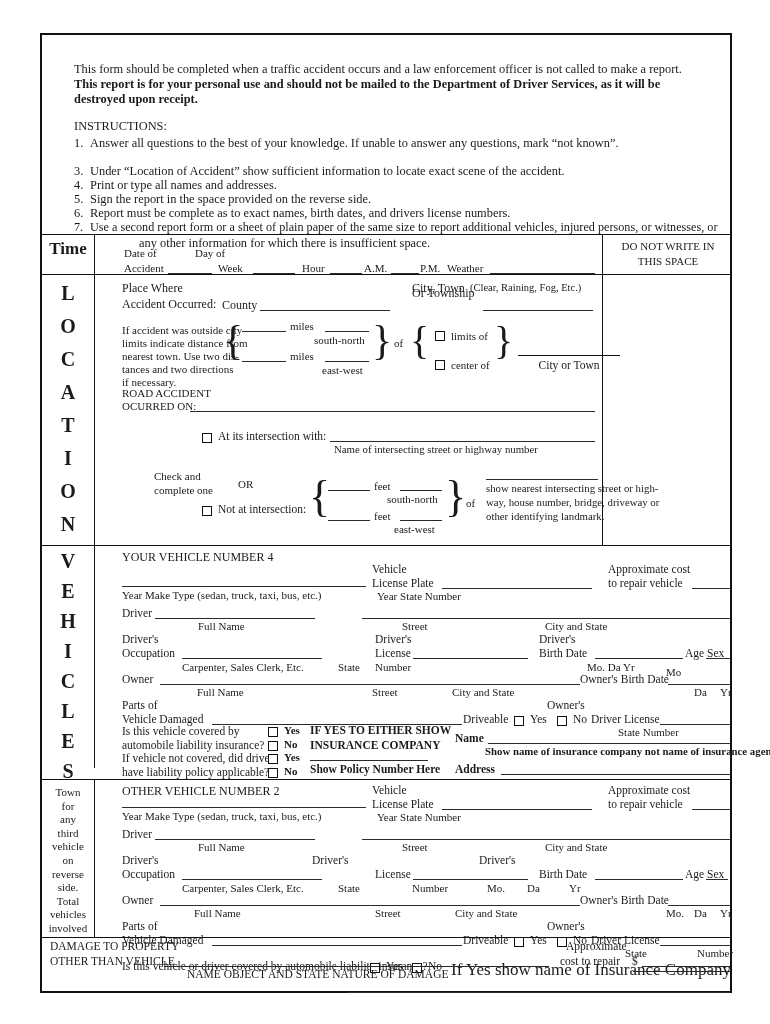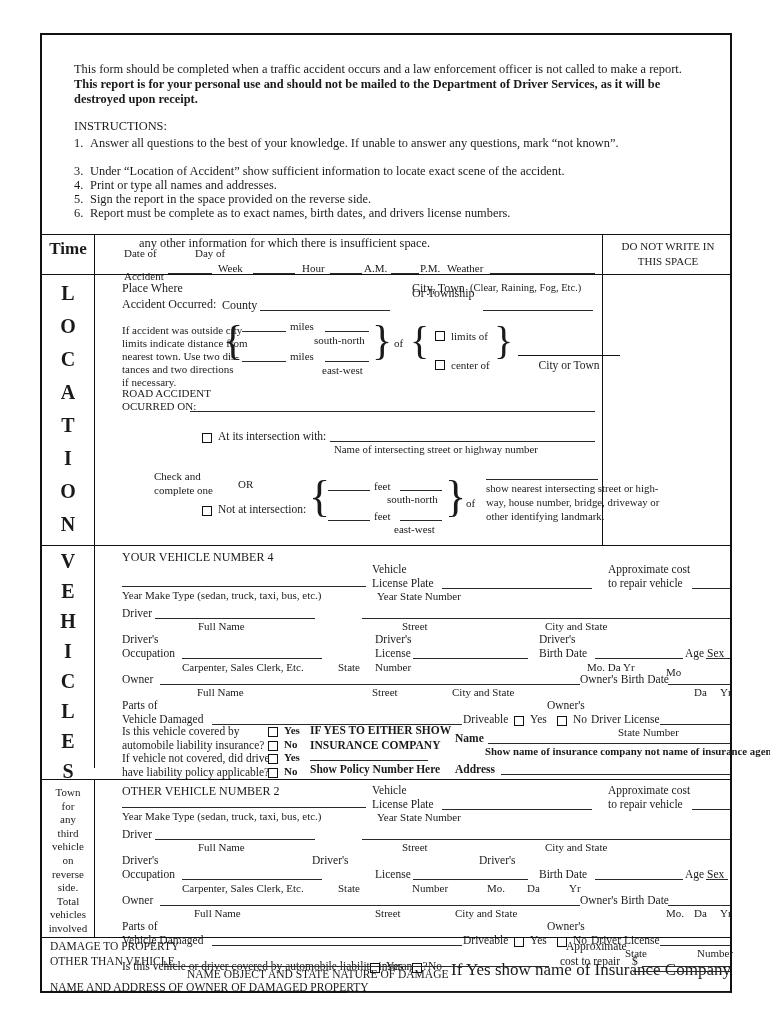--- a/index.html
+++ b/index.html
@@ -70,36 +70,37 @@
     <b>This report is for your personal use and should not be mailed to the Department of Driver Services, as it will be destroyed upon receipt.</b>
   </div>
 
   <div class="t" id="instr-label">INSTRUCTIONS:</div>
 
   <div class="instr-item" style="top:101px"><span class="num">1.</span><span>Answer all questions to the best of your knowledge.  If unable to answer any questions, mark “not known”.</span></div>
   <div class="instr-item" style="top:129px"><span class="num">3.</span><span>Under “Location of Accident” show sufficient information to locate exact scene of the accident.</span></div>
   <div class="instr-item" style="top:143px"><span class="num">4.</span><span>Print or type all names and addresses.</span></div>
   <div class="instr-item" style="top:157px"><span class="num">5.</span><span>Sign the report in the space provided on the reverse side.</span></div>
   <div class="instr-item" style="top:171px"><span class="num">6.</span><span>Report must be complete as to exact names, birth dates, and drivers license numbers.</span></div>
+  <div class="instr-item" style="top:185px; font-size:12.2px"><span class="num">7.</span><span>Use a second report form or a sheet of plain paper of the same size to report additional vehicles,  injured persons, or witnesses, or</span></div>
 
   <div class="hr" style="top:199px"></div>
 
   <div class="t" id="instr-cont" style="top:202px">any other information for which there is insufficient space.</div>
 
   <div class="vr" style="left:52px; top:199px; height:40px"></div>
   <div class="vr" style="left:560px; top:199px; height:311px"></div>
 
   <div class="rail" style="top:205px">
     <span class="ltr" style="font-size:17px">Time</span>
   </div>
 
   <div class="t" style="left:82px; top:213px; font-size:11px">Date of</div>
   <div class="t" style="left:153px; top:213px; font-size:11px">Day of</div>
 
-  <div class="t" style="left:82px; top:236px; font-size:11px">Accident</div>
+  <div class="t" style="left:82px; top:228px; font-size:11px">Accident</div>
   <div class="ul" style="left:126px; top:238px; width:44px"></div>
 
   <div class="t" style="left:176px; top:228px; font-size:11px">Week</div>
   <div class="ul" style="left:211px; top:238px; width:42px"></div>
 
   <div class="t" style="left:260px; top:228px; font-size:11px">Hour</div>
   <div class="ul" style="left:288px; top:238px; width:32px"></div>
 
   <div class="t" style="left:322px; top:228px; font-size:11px">A.M.</div>
   <div class="ul" style="left:349px; top:238px; width:28px"></div>
@@ -404,16 +405,15 @@
   <div class="t" style="left:8px; top:906px; font-size:11.5px">DAMAGE TO PROPERTY</div>
   <div class="t" style="left:8px; top:921px; font-size:11.5px">OTHER THAN VEHICLE</div>
   <div class="ul" style="left:122px; top:931px; width:385px"></div>
   <div class="t" style="left:145px; top:934px; font-size:11.5px">NAME OBJECT AND STATE NATURE OF DAMAGE</div>
 
   <div class="t" style="left:524px; top:906px; font-size:11.5px">Approximate</div>
   <div class="t" style="left:518px; top:921px; font-size:11.5px">cost to repair</div>
   <div class="t" style="left:590px; top:921px; font-size:11.5px">$</div>
   <div class="ul" style="left:600px; top:931px; width:88px"></div>
 
-  <div class="t" style="left:8px; top:947px; font-size:11.5px">NAME AND ADDRESS OF OWNER OF DAMAGED PROPERTY</div>
   <div class="ul" style="left:305px; top:957px; width:383px"></div>
 
 </div>
 
 </body></html>

